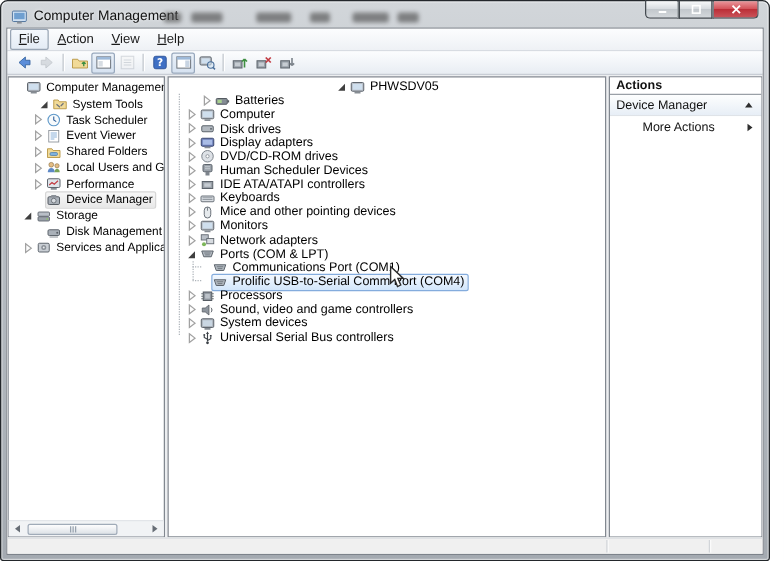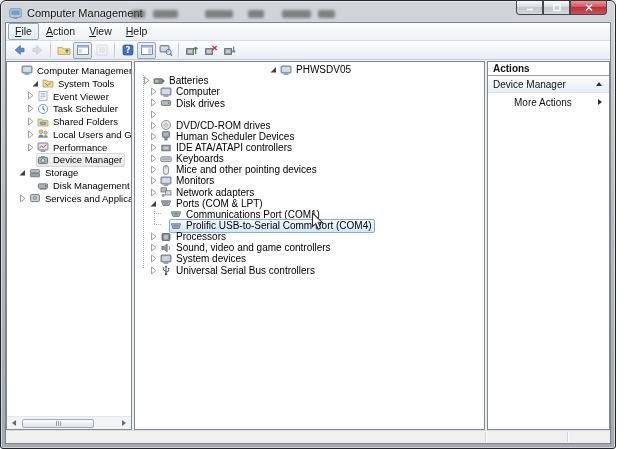--- a/index.html
+++ b/index.html
@@ -264,41 +264,41 @@
             </div>
             <div class="row left-row" style="padding-left: 19px;">
               <span class="arrow">
                 <svg viewBox="0 0 9 9">
                   <polygon points="2.5,1 7,4.5 2.5,8" fill="#fdfdfd" stroke="#a2a2a2" stroke-width="1"></polygon>
                 </svg>
               </span>
               <span class="hl">
                 <span class="icon">
                   <svg viewBox="0 0 12 12">
+                    <circle cx="6" cy="6" r="4.6" fill="#f7fafc" stroke="#5f98c9" stroke-width=".9"></circle>
+                    <path d="M6 3.2 L6 6 L8 7.3" stroke="#33639c" stroke-width=".9" fill="none"></path>
+                  </svg>
+                </span>
+                <span class="lbl">Task Scheduler</span>
+              </span>
+            </div>
+            <div class="row left-row" style="padding-left: 19px;">
+              <span class="arrow">
+                <svg viewBox="0 0 9 9">
+                  <polygon points="2.5,1 7,4.5 2.5,8" fill="#fdfdfd" stroke="#a2a2a2" stroke-width="1"></polygon>
+                </svg>
+              </span>
+              <span class="hl">
+                <span class="icon">
+                  <svg viewBox="0 0 12 12">
                     <rect x="2" y="1.4" width="8" height="9.2" fill="#ffffff" stroke="#8b9299" stroke-width=".7"></rect>
                     <path d="M3.5 3.4 H8.5 M3.5 5 H8.5 M3.5 6.6 H8.5 M3.5 8.2 H6.5" stroke="#7aa6d4" stroke-width=".7"></path>
                   </svg>
                 </span>
                 <span class="lbl">Event Viewer</span>
-              </span>
-            </div>
-            <div class="row left-row" style="padding-left: 19px;">
-              <span class="arrow">
-                <svg viewBox="0 0 9 9">
-                  <polygon points="2.5,1 7,4.5 2.5,8" fill="#fdfdfd" stroke="#a2a2a2" stroke-width="1"></polygon>
-                </svg>
-              </span>
-              <span class="hl">
-                <span class="icon">
-                  <svg viewBox="0 0 12 12">
-                    <circle cx="6" cy="6" r="4.6" fill="#f7fafc" stroke="#5f98c9" stroke-width=".9"></circle>
-                    <path d="M6 3.2 L6 6 L8 7.3" stroke="#33639c" stroke-width=".9" fill="none"></path>
-                  </svg>
-                </span>
-                <span class="lbl">Task Scheduler</span>
               </span>
             </div>
             <div class="row left-row" style="padding-left: 19px;">
               <span class="arrow">
                 <svg viewBox="0 0 9 9">
                   <polygon points="2.5,1 7,4.5 2.5,8" fill="#fdfdfd" stroke="#a2a2a2" stroke-width="1"></polygon>
                 </svg>
               </span>
               <span class="hl">
                 <span class="icon">
@@ -435,21 +435,21 @@
                 <span class="icon">
                   <svg viewBox="0 0 12 12">
                     <rect x="1" y="2" width="10" height="7" rx="1" fill="#b9bfc7" stroke="#5f666e" stroke-width=".8"></rect>
                     <rect x="2.2" y="3.2" width="7.6" height="4.6" fill="#cfdfee"></rect>
                     <rect x="3.6" y="9.4" width="4.8" height="1.4" fill="#878d94"></rect>
                   </svg>
                 </span>
                 <span class="lbl">PHWSDV05</span>
               </span>
             </div>
-            <div class="row center-row" style="padding-left: 7px; text-align: right;">
+            <div class="row center-row" style="padding-left: 26px; text-align: right;">
               <span class="arrow">
                 <svg viewBox="0 0 9 9">
                   <polygon points="2.5,1 7,4.5 2.5,8" fill="#fdfdfd" stroke="#a2a2a2" stroke-width="1"></polygon>
                 </svg>
               </span>
               <span class="hl">
                 <span class="icon">
                   <svg viewBox="0 0 12 12">
                     <rect x="1" y="3.8" width="8.8" height="4.6" rx=".8" fill="#848c94" stroke="#545a61" stroke-width=".8"></rect>
                     <rect x="9.9" y="5.2" width="1.4" height="1.8" fill="#545a61"></rect>
@@ -490,20 +490,30 @@
                   </svg>
                 </span>
                 <span class="lbl">Disk drives</span>
               </span>
             </div>
             <div class="row center-row" style="padding-left: 14px;">
               <span class="arrow">
                 <svg viewBox="0 0 9 9">
                   <polygon points="2.5,1 7,4.5 2.5,8" fill="#fdfdfd" stroke="#a2a2a2" stroke-width="1"></polygon>
                 </svg>
+              </span>
+              <span class="hl">
+                <span class="icon">
+                  <svg viewBox="0 0 12 12">
+                    <rect x="1" y="2.6" width="10" height="6.4" rx="1" fill="#6d7eb8" stroke="#3b4871" stroke-width=".8"></rect>
+                    <rect x="2.2" y="3.8" width="7.6" height="4" fill="#a9bce6"></rect>
+                    <rect x="3.6" y="9.4" width="4.8" height="1.2" fill="#878d94"></rect>
+                  </svg>
+                </span>
+                <span class="lbl">Display adapters</span>
               </span>
             </div>
             <div class="row center-row" style="padding-left: 14px;">
               <span class="arrow">
                 <svg viewBox="0 0 9 9">
                   <polygon points="2.5,1 7,4.5 2.5,8" fill="#fdfdfd" stroke="#a2a2a2" stroke-width="1"></polygon>
                 </svg>
               </span>
               <span class="hl">
                 <span class="icon">

